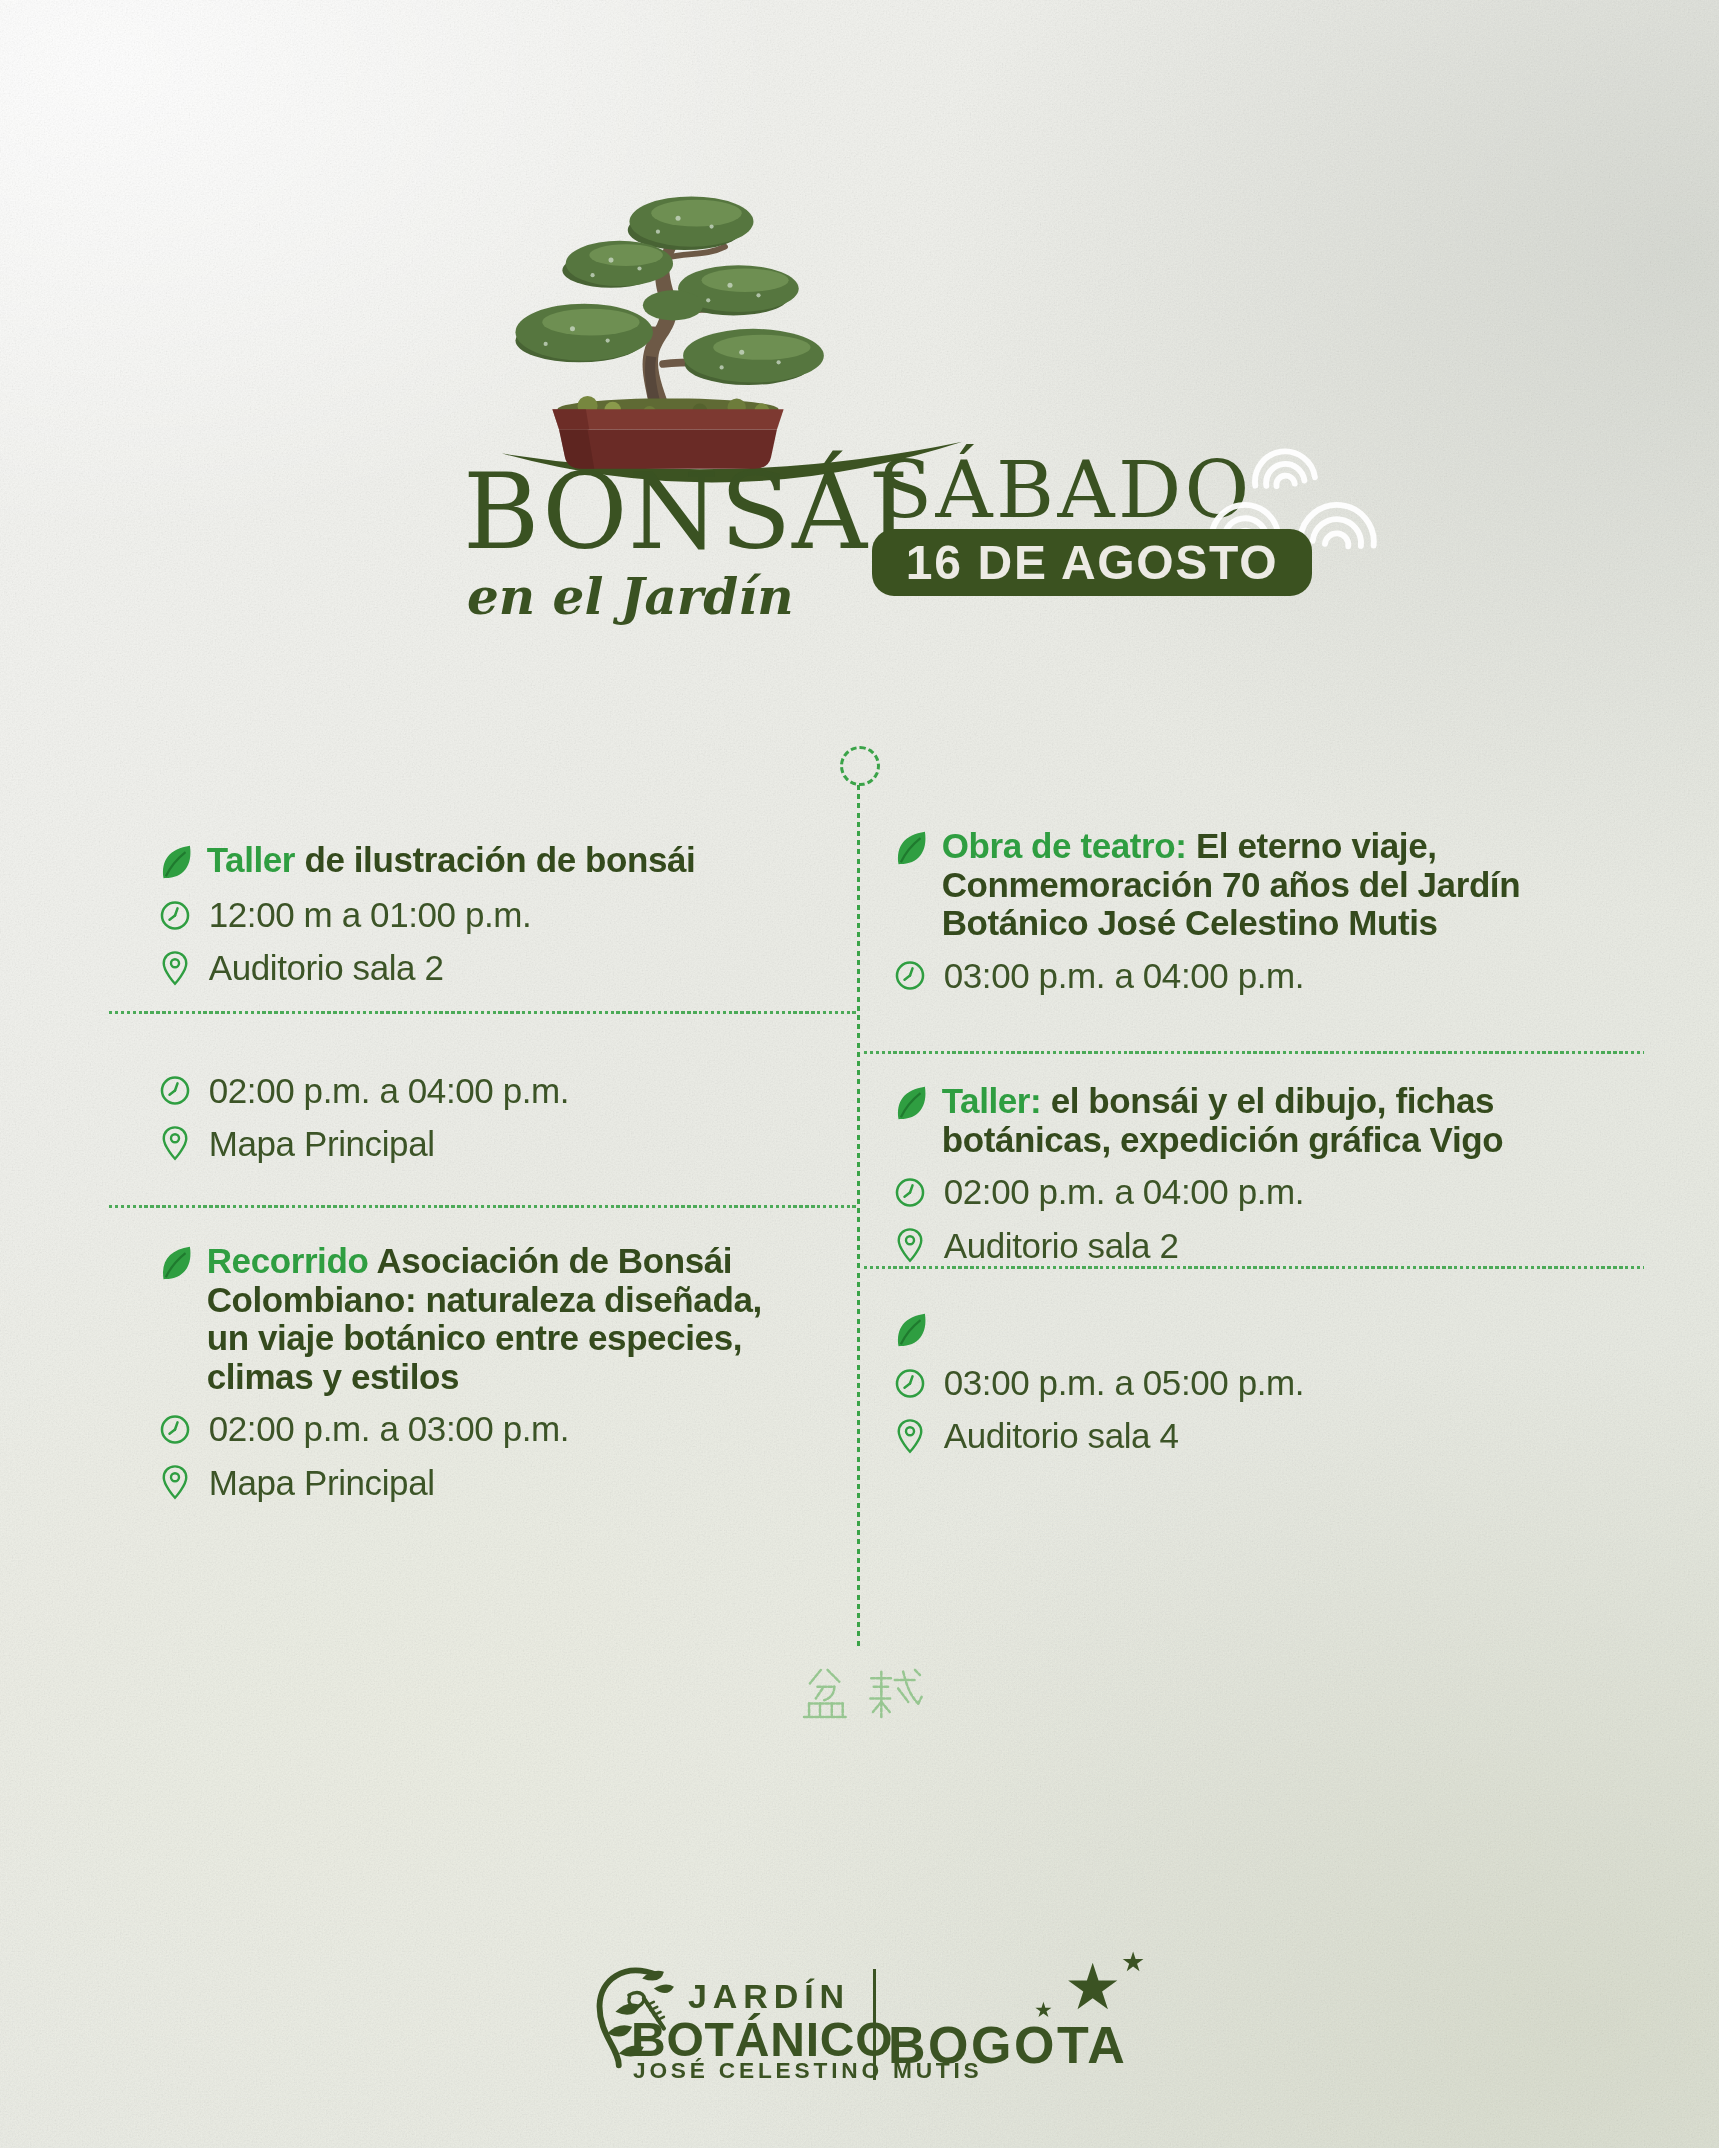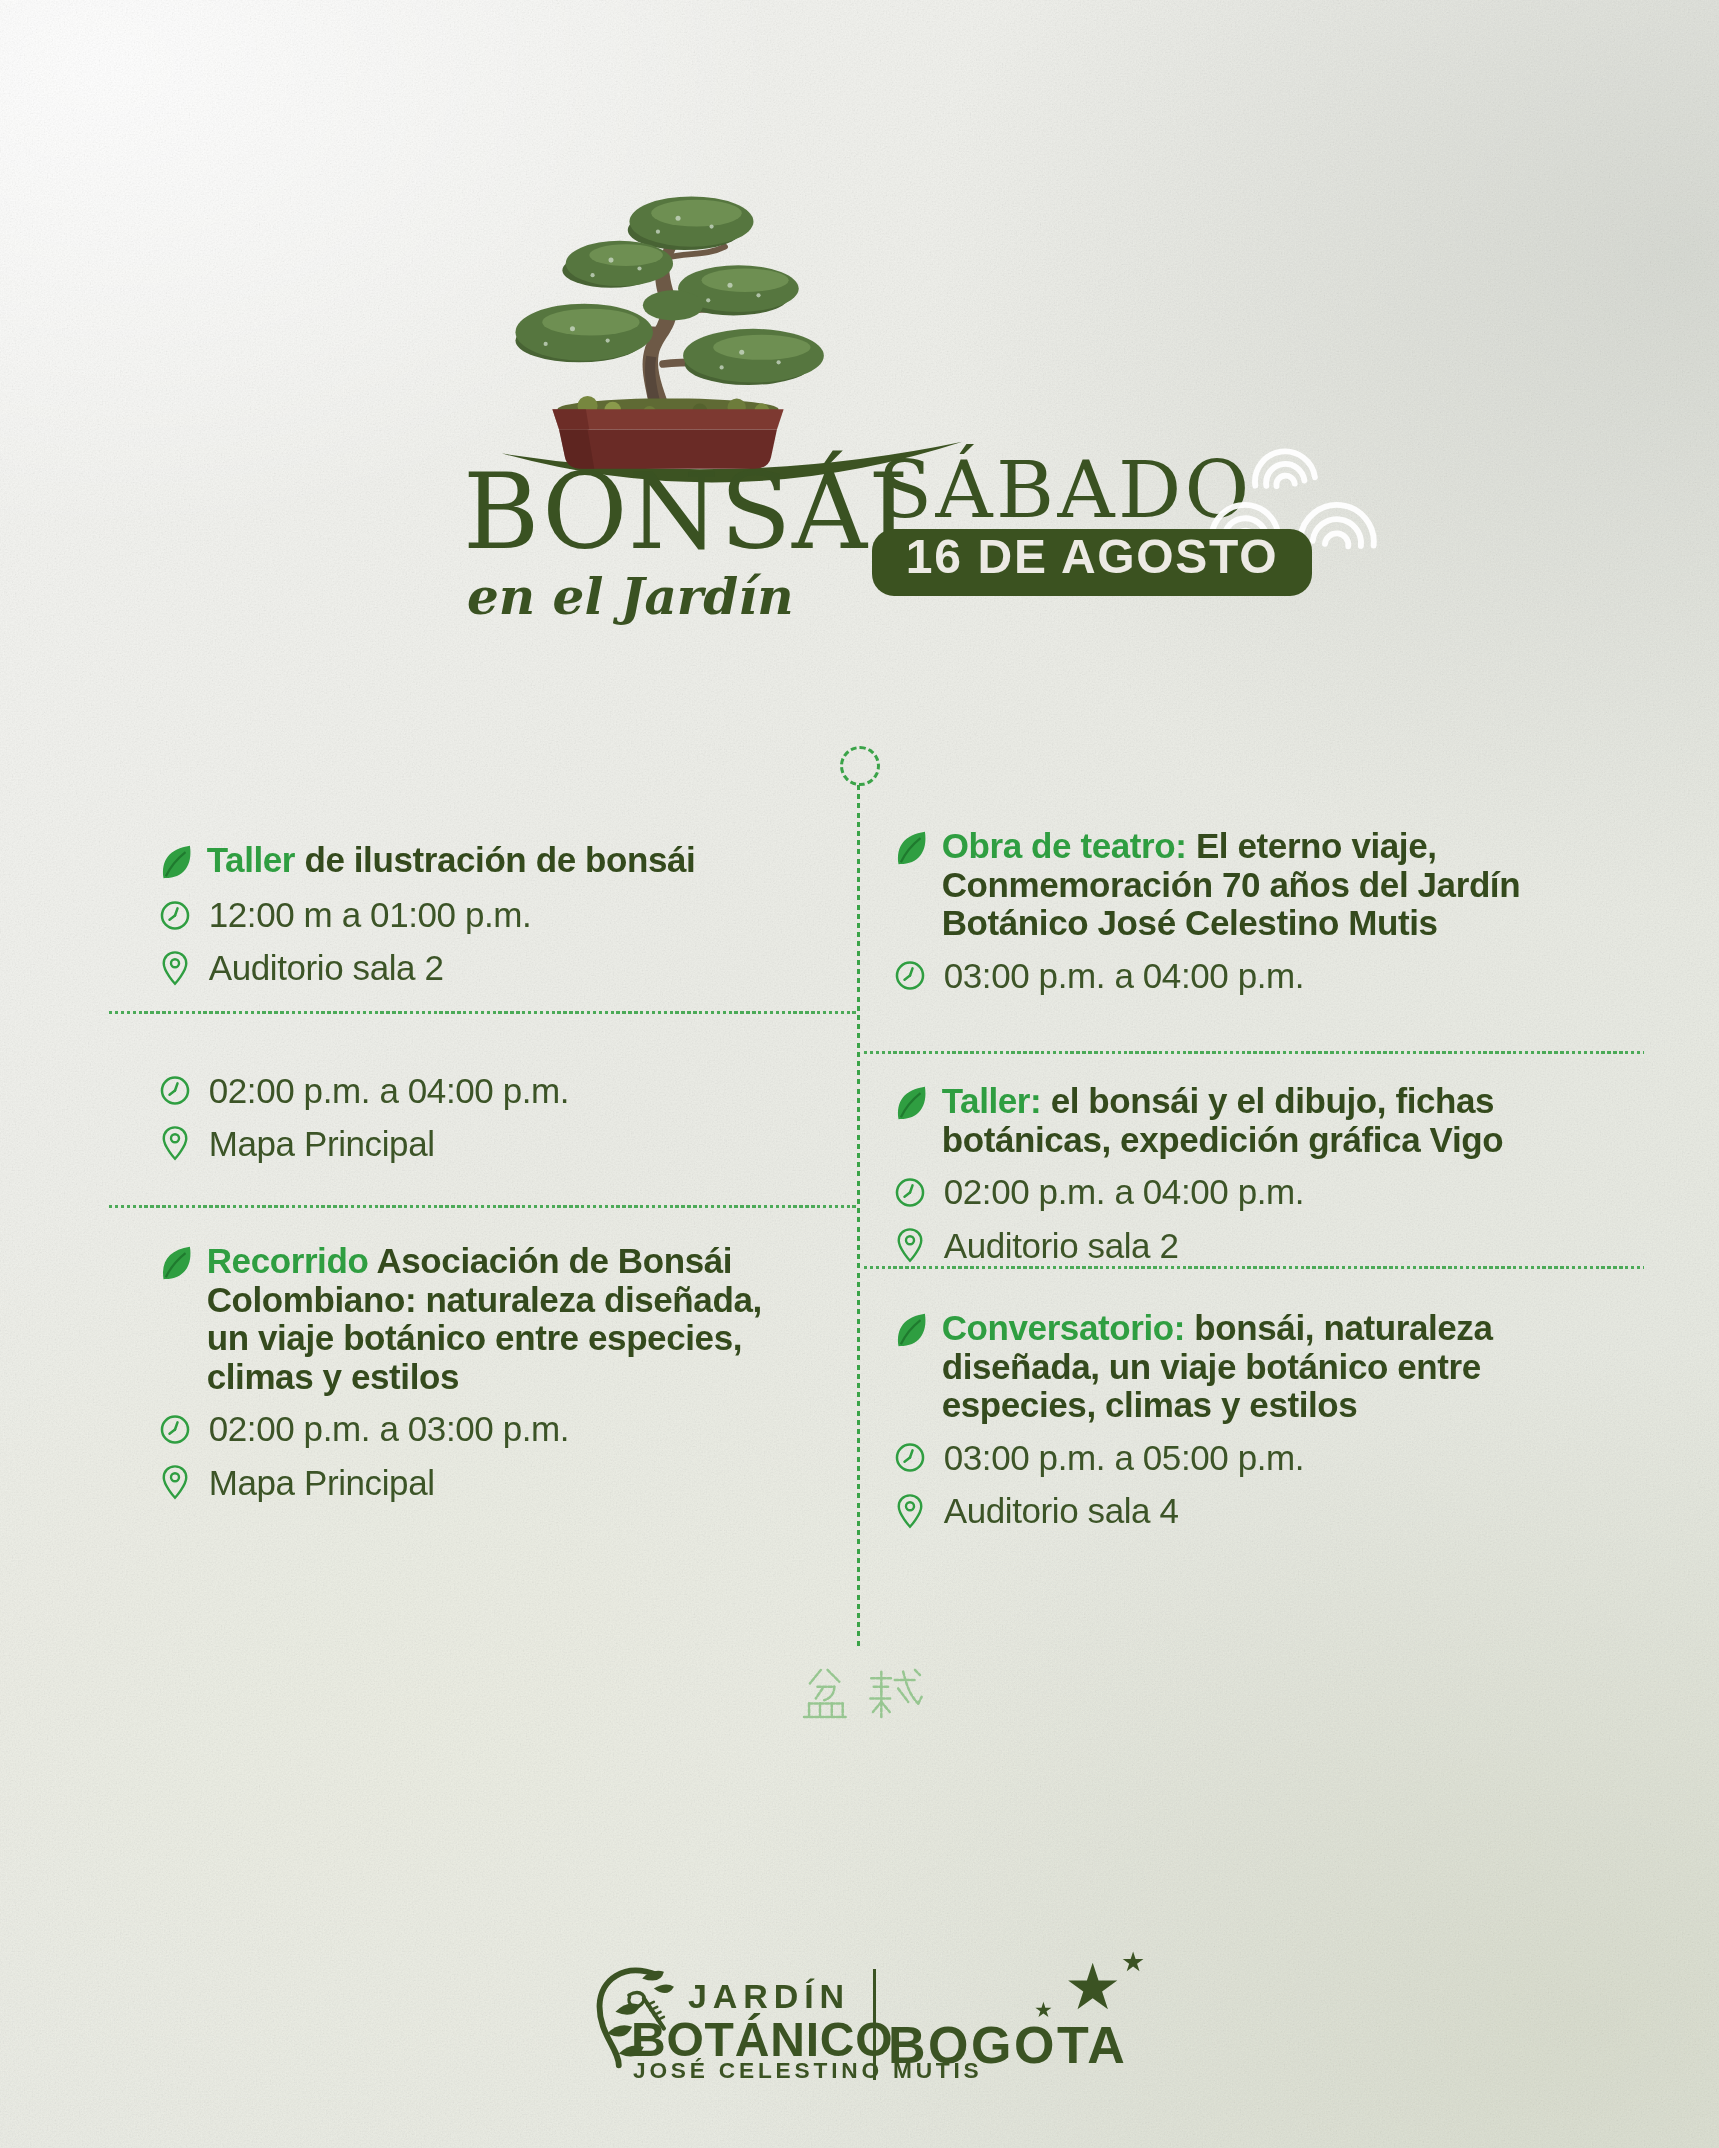--- a/index.html
+++ b/index.html
@@ -30,21 +30,21 @@
     font-style:italic;font-weight:700;font-size:50px;color:#3a5222;
   }
   .day-label{
     position:absolute;left:878px;top:451px;
     font-family:"DejaVu Serif","Liberation Serif",serif;
     font-size:79px;line-height:1;color:#3a5222;letter-spacing:3.4px;
   }
   .date-pill{
     position:absolute;left:872px;top:529px;width:440px;height:67px;
     background:#3b5220;border-radius:22px;
-    display:flex;justify-content:center;
+    display:flex;align-items:center;justify-content:center;
     font-weight:700;font-size:48px;letter-spacing:1.7px;color:#eceae4;
   }
 
   
   .vcircle{
     position:absolute;left:840px;top:746px;width:34px;height:34px;
     border:3.4px dashed #3aa348;border-radius:50%;
   }
   .vline{
     position:absolute;left:857px;top:785px;width:3.4px;height:863px;
@@ -319,23 +319,20 @@
         </svg>
         <span class="mtext">Auditorio sala 2</span>
       </div>
   </div>
 
   <div class="event" style="left:891px;top:1309px">
     <div class="title-row">
       <svg class="leaf" viewBox="0 0 46 46" width="39" height="39">
           <use href="#i-leaf"></use>
         </svg>
-      <p class="title"><span class="hl">Conversatorio:</span><span class="rest"> bonsái, naturaleza
-diseñada, un viaje botánico entre
-especies, climas y estilos</span></p>
     </div>
     <div class="meta">
         <svg class="mico" viewBox="0 0 40 44" width="34" height="37">
           <use href="#i-clock"></use>
         </svg>
         <span class="mtext">03:00 p.m. a 05:00 p.m.</span>
       </div>
     <div class="meta">
         <svg class="mico" viewBox="0 0 40 44" width="34" height="37">
           <use href="#i-pin"></use>

